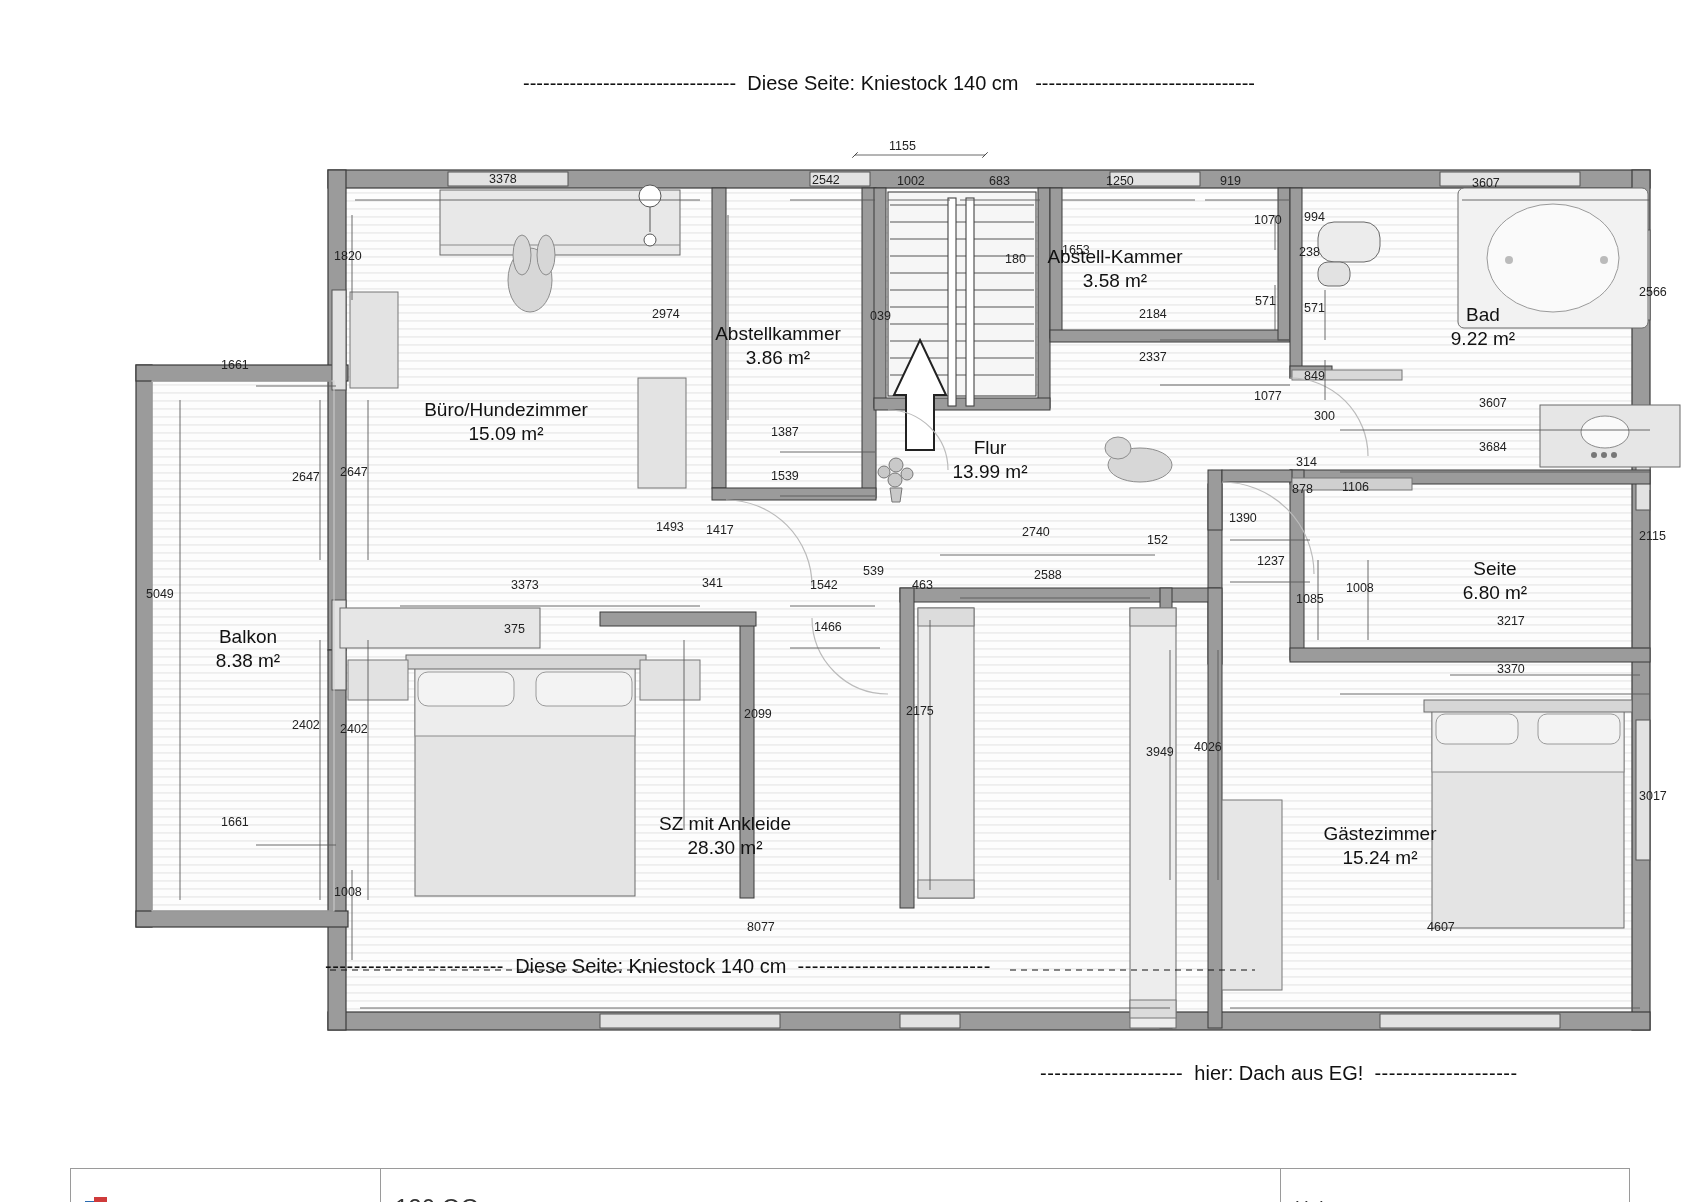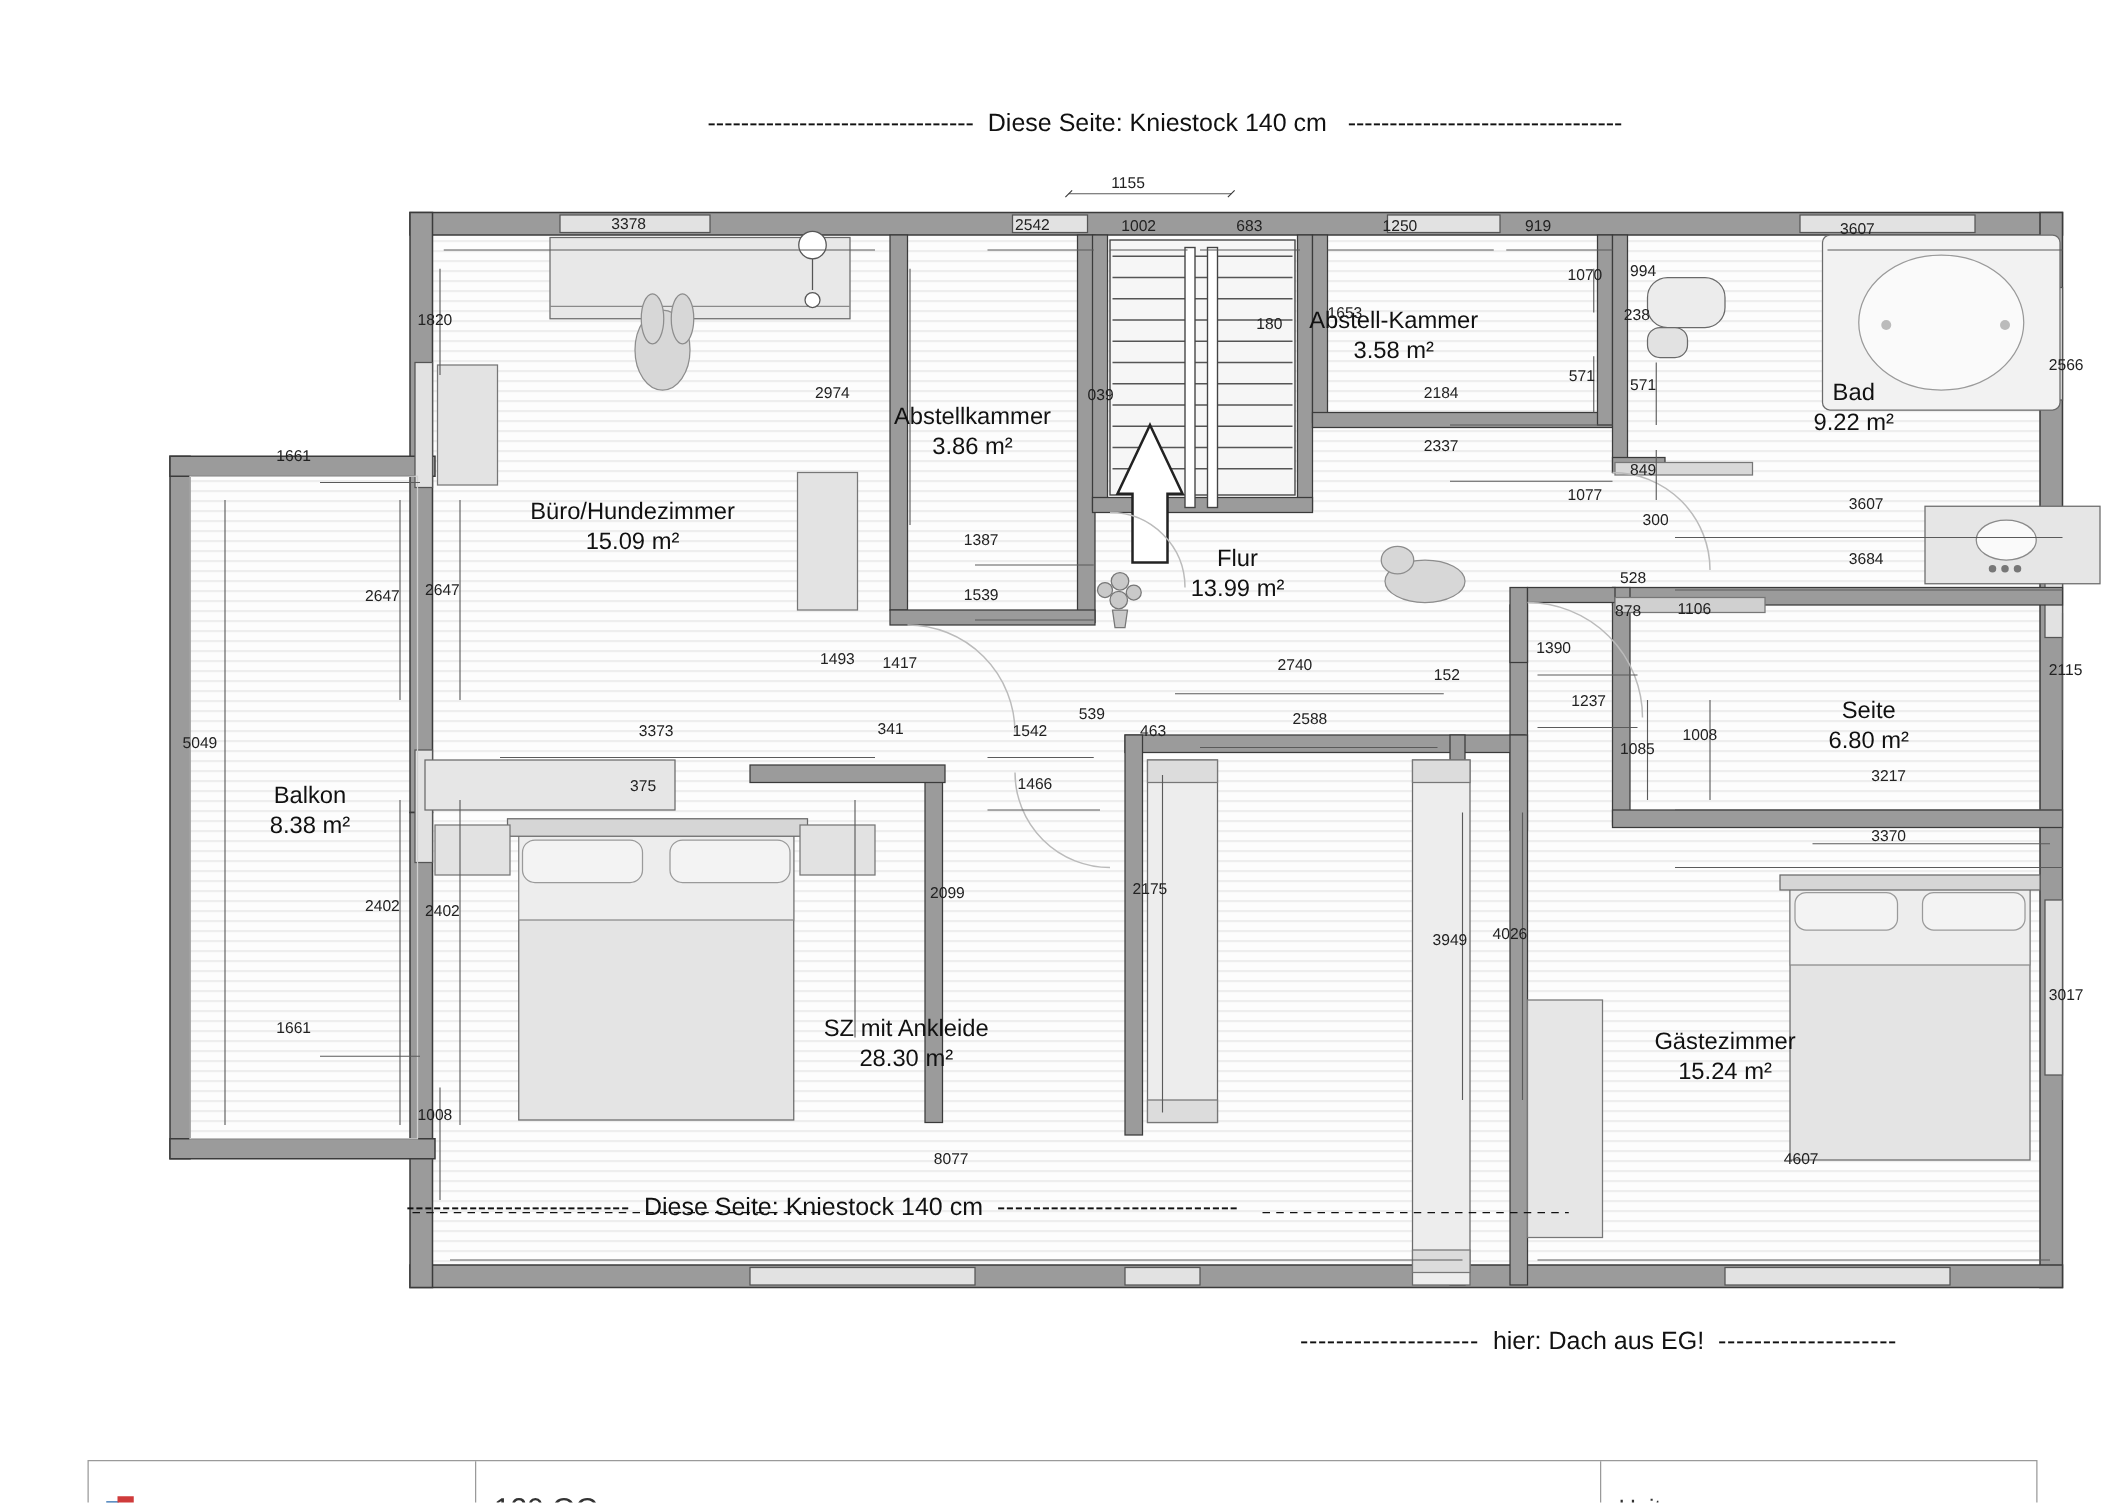--- a/index.html
+++ b/index.html
@@ -325,21 +325,21 @@
     <line x1="360" y1="1008" x2="1170" y2="1008"></line>
     <line x1="1230" y1="1008" x2="1640" y2="1008"></line>
   </g>
 
   <g stroke="#111" stroke-width="1" stroke-dasharray="6 5">
     <line x1="330" y1="970" x2="660" y2="970"></line>
     <line x1="1010" y1="970" x2="1255" y2="970"></line>
   </g>
 </svg>
 
-<div class="note" style="left:523px; top:88px;margin-left:43px;">
+<div class="note" style="left:523px; top:72px;">
   <span>--------------------------------</span>
   &nbsp;<span>Diese Seite: Kniestock 140 cm</span>&nbsp;&nbsp;
   <span>---------------------------------</span>
 </div>
 
 <div class="note" style="left:325px; top:955px;">
   <span style="letter-spacing:0.5px;">-------------------------</span>
   &nbsp;<span>Diese Seite: Kniestock 140 cm</span>&nbsp;
   <span style="letter-spacing:0.5px;">---------------------------</span>
 </div>
@@ -417,21 +417,21 @@
     <div class="dim" style="left: 1139px; top: 307px;">2184</div>
     <div class="dim" style="left: 870px; top: 309px;">039</div>
     <div class="dim" style="left: 1139px; top: 350px;">2337</div>
     <div class="dim" style="left: 1304px; top: 369px;">849</div>
     <div class="dim" style="left: 221px; top: 358px;">1661</div>
     <div class="dim" style="left: 1254px; top: 389px;">1077</div>
     <div class="dim" style="left: 1479px; top: 396px;">3607</div>
     <div class="dim" style="left: 1314px; top: 409px;">300</div>
     <div class="dim" style="left: 771px; top: 425px;">1387</div>
     <div class="dim" style="left: 1479px; top: 440px;">3684</div>
-    <div class="dim" style="left: 1296px; top: 455px;">528</div>
+    <div class="dim" style="left: 1296px; top: 455px;">314</div>
     <div class="dim" style="left: 292px; top: 470px;">2647</div>
     <div class="dim" style="left: 340px; top: 465px;">2647</div>
     <div class="dim" style="left: 771px; top: 469px;">1539</div>
     <div class="dim" style="left: 1292px; top: 482px;">878</div>
     <div class="dim" style="left: 1342px; top: 480px;">1106</div>
     <div class="dim" style="left: 1229px; top: 511px;">1390</div>
     <div class="dim" style="left: 1639px; top: 529px;">2115</div>
     <div class="dim" style="left: 656px; top: 520px;">1493</div>
     <div class="dim" style="left: 706px; top: 523px;">1417</div>
     <div class="dim" style="left: 1022px; top: 525px;">2740</div>

